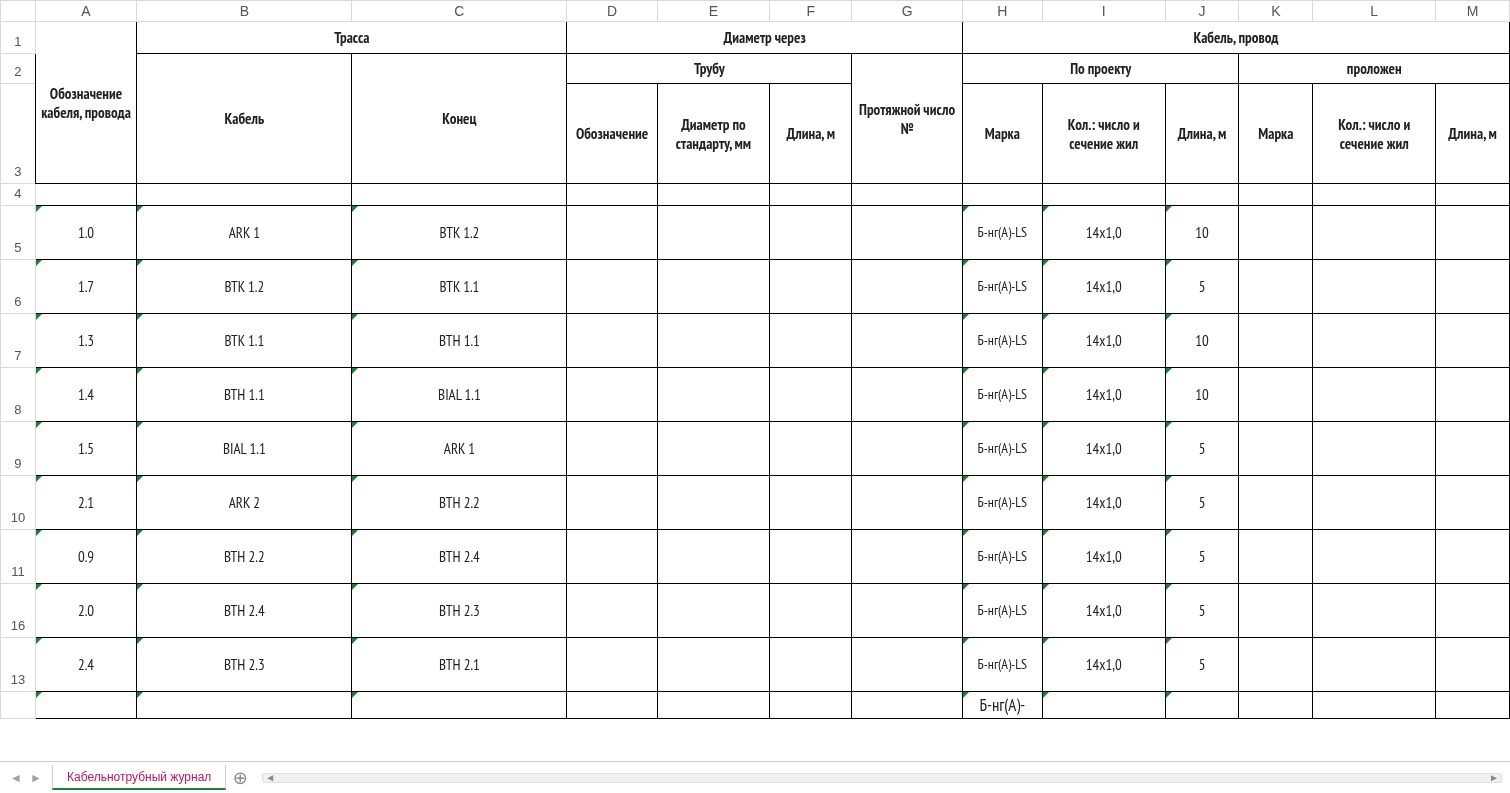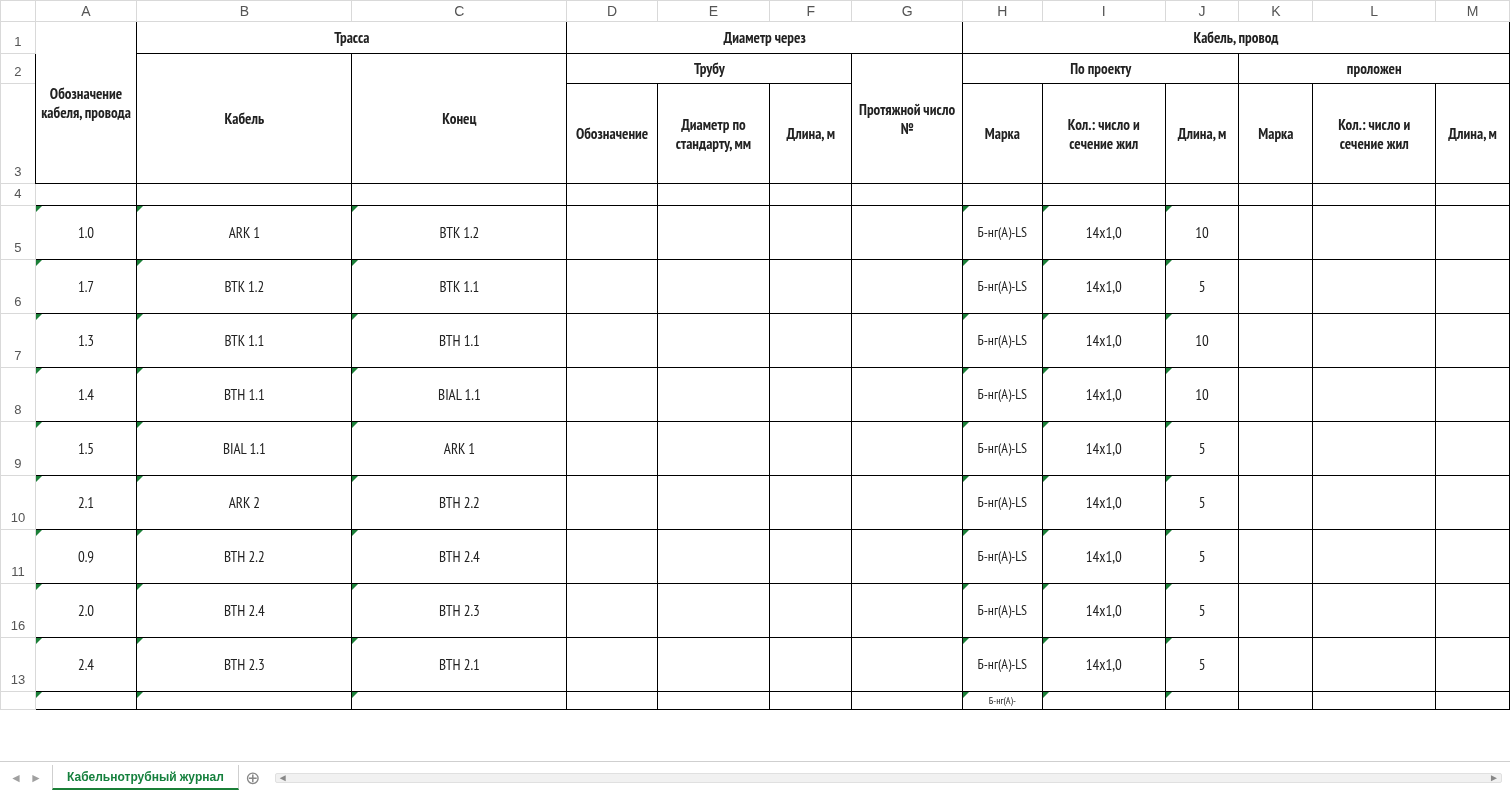--- a/index.html
+++ b/index.html
@@ -98,22 +98,22 @@
   .tab {
     padding: 5px 14px 4px 14px;
     border: 1px solid #cfcfcf;
     border-top: none;
     border-bottom: 2px solid #cfcfcf;
     background: #fff;
     white-space: nowrap;
   }
   .tab.active {
     border-bottom: 2px solid #1a7f37;
-    color: #15803d;
-    font-weight: 700;
+    color: #be185d;
+    font-weight: 400;
   }
   .newtab {
     width:28px;height:28px;display:flex;align-items:center;justify-content:center;
     color:#888;font-size:18px;
   }
   .hscroll {
     flex:1;
     height: 16px;
     margin: 0 8px;
     position: relative;
@@ -369,21 +369,21 @@
       <tbody>
           <tr>
         <th class="rowhdr" style="height:14px;font-size:10px;color:#ccc"></th>
         <td class="cell b tri" style="height:14px"></td>
         <td class="cell b tri"></td>
         <td class="cell b tri"></td>
         <td class="cell b"></td>
         <td class="cell b"></td>
         <td class="cell b"></td>
         <td class="cell b"></td>
-        <td class="cell b tri" style="font-size:10px">Б-нг(А)-</td>
+        <td class="cell b tri" style="font-size:17px">Б-нг(А)-</td>
         <td class="cell b tri"></td>
         <td class="cell b tri"></td>
         <td class="cell b"></td>
         <td class="cell b"></td>
         <td class="cell b"></td>
       </tr>
     </tbody>
       </table>
   </div>
 

